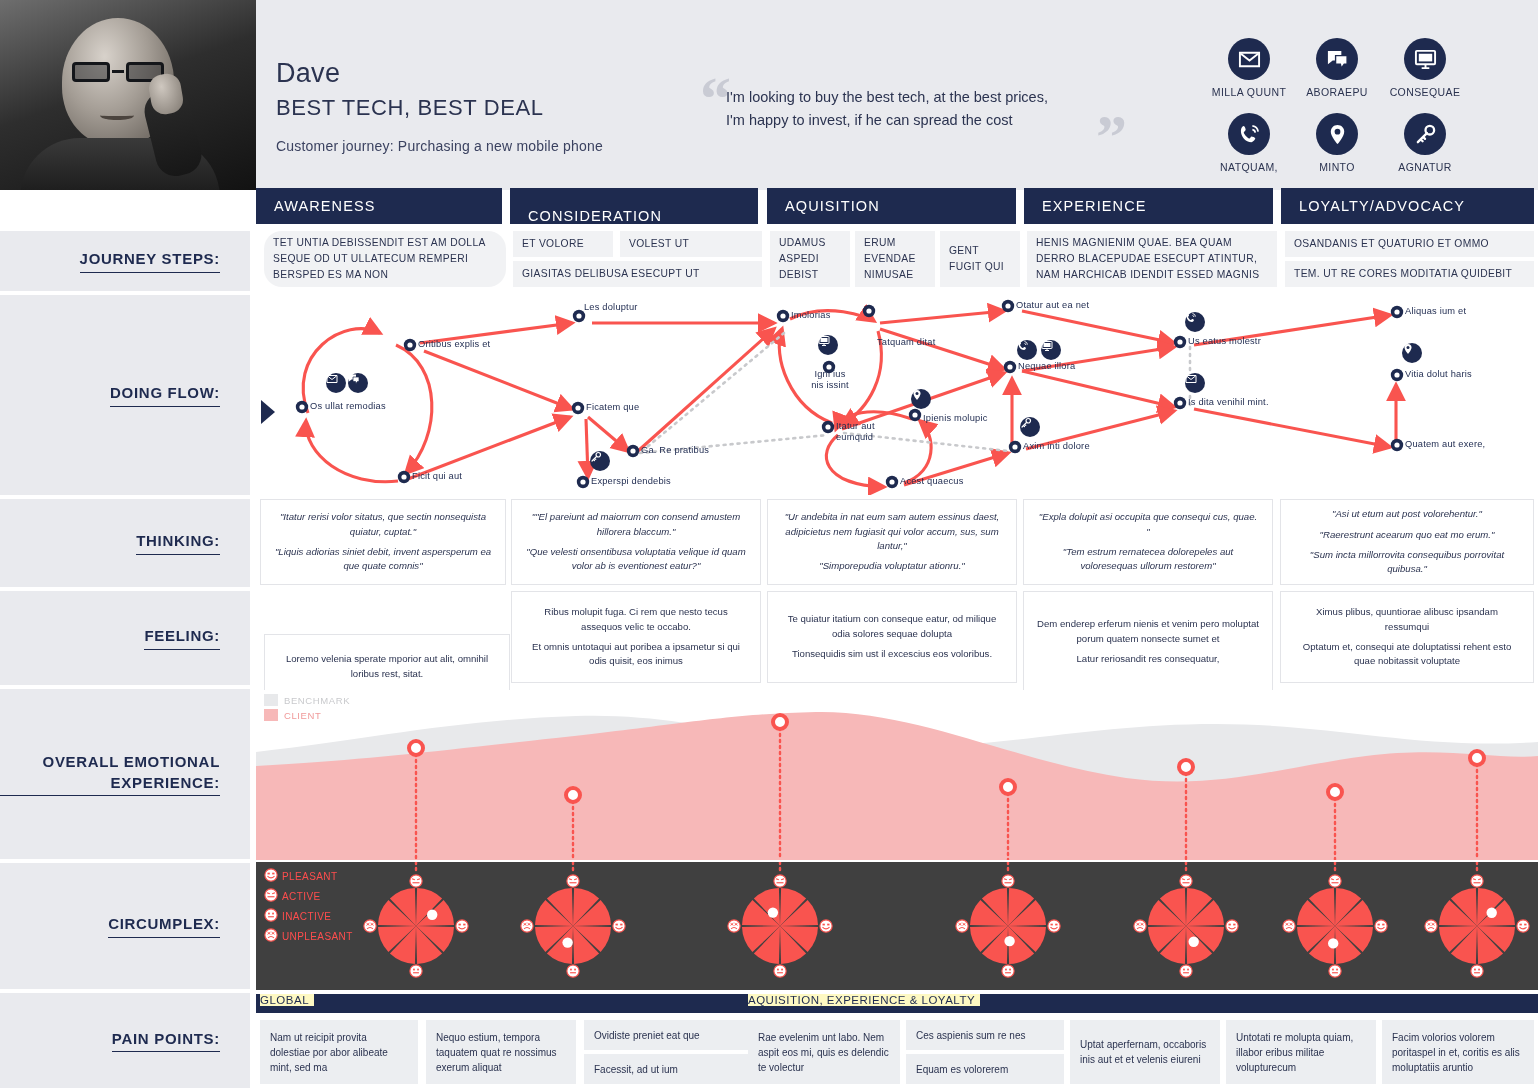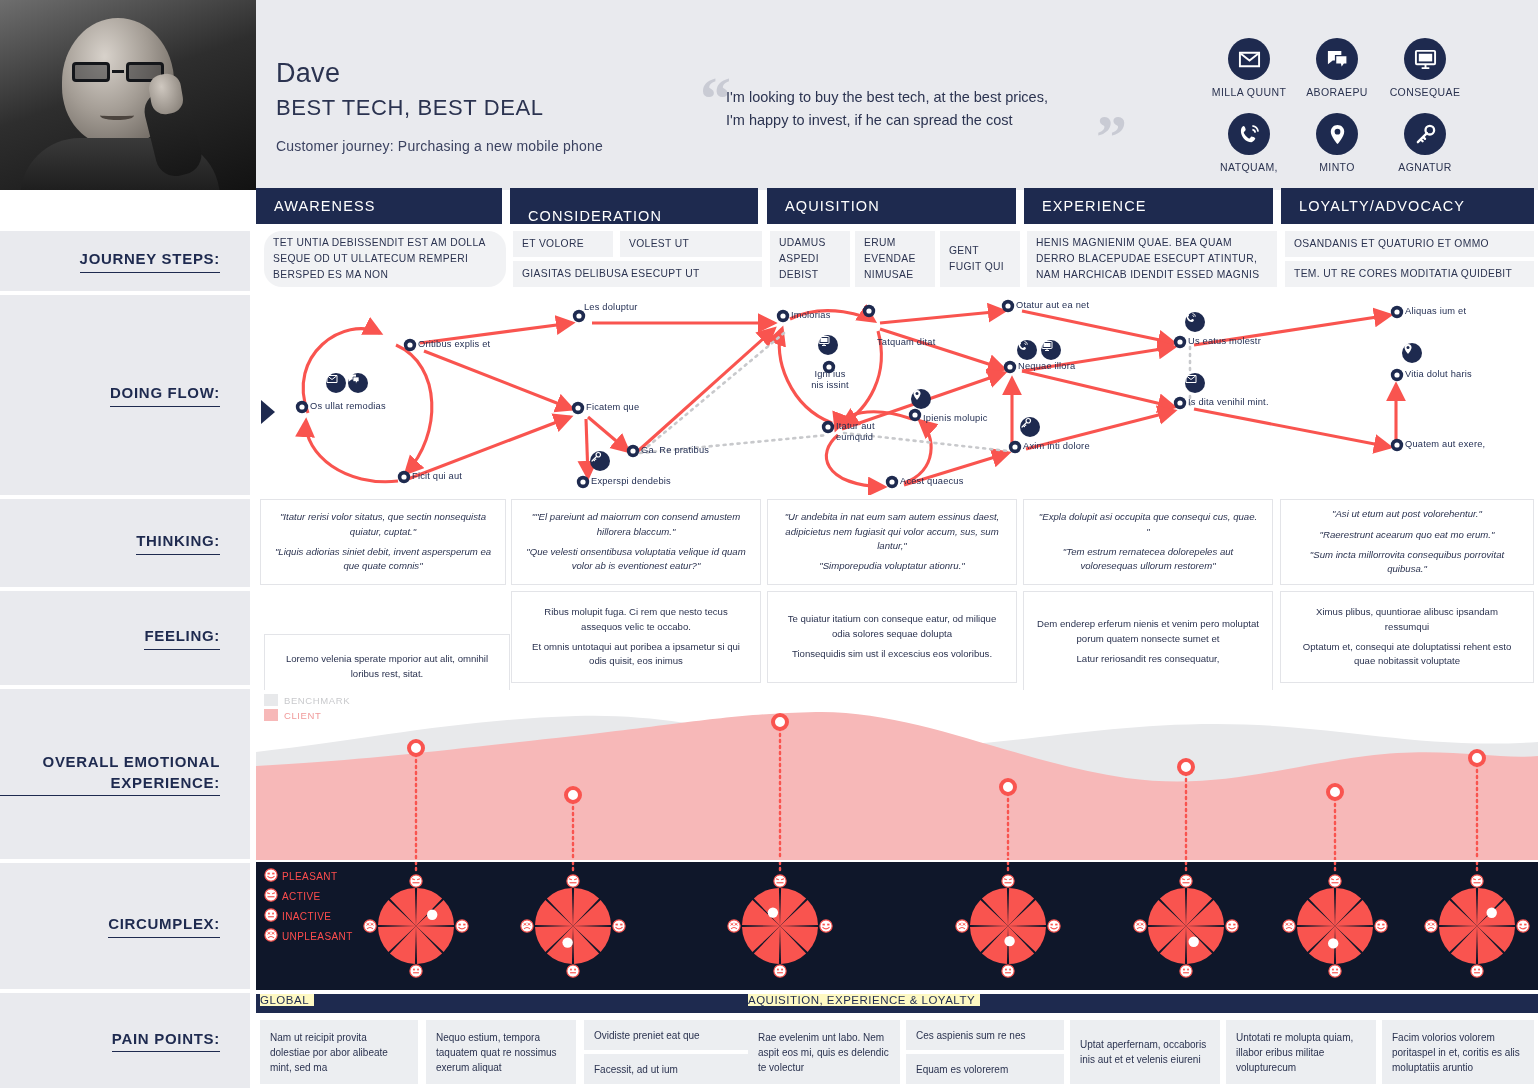--- a/index.html
+++ b/index.html
@@ -124,21 +124,21 @@
   .think p { font-style:italic; }
 
   
   .emo { position:absolute; left:256px; top:690px; width:1282px; height:170px; background:#fff; overflow:hidden; }
   .legend { position:absolute; left:8px; top:4px; z-index:6; }
   .legend div { display:flex; align-items:center; margin-bottom:3px; }
   .legend i { width:14px; height:12px; display:block; margin-right:6px; }
   .legend span { font-size:9.5px; letter-spacing:.6px; }
 
   
-  .circ { position:absolute; left:256px; top:862px; width:1282px; height:128px; background:#0f172a; }
+  .circ { position:absolute; left:256px; top:862px; width:1282px; height:128px; background:#404040; }
   .circ-legend { position:absolute; left:4px; top:6px; }
   .circ-legend div { display:flex; align-items:center; margin-bottom:4px; }
   .circ-legend span { font-size:10px; color:#ff4d4d; letter-spacing:.4px; margin-left:4px; }
   .wheel-wrap { position:absolute; width:92px; height:92px; }
 
   
   .pp { position:absolute; left:256px; top:992px; width:1282px; height:96px; background:#fff; }
   .pp-banner { position:absolute; height:19px; background:#1e2a4f; }
   .pp-banner-label {
     position:absolute; font-size:11.5px; color:#1e2a4f; letter-spacing:.5px; top:2px; background:#fef9c3;

